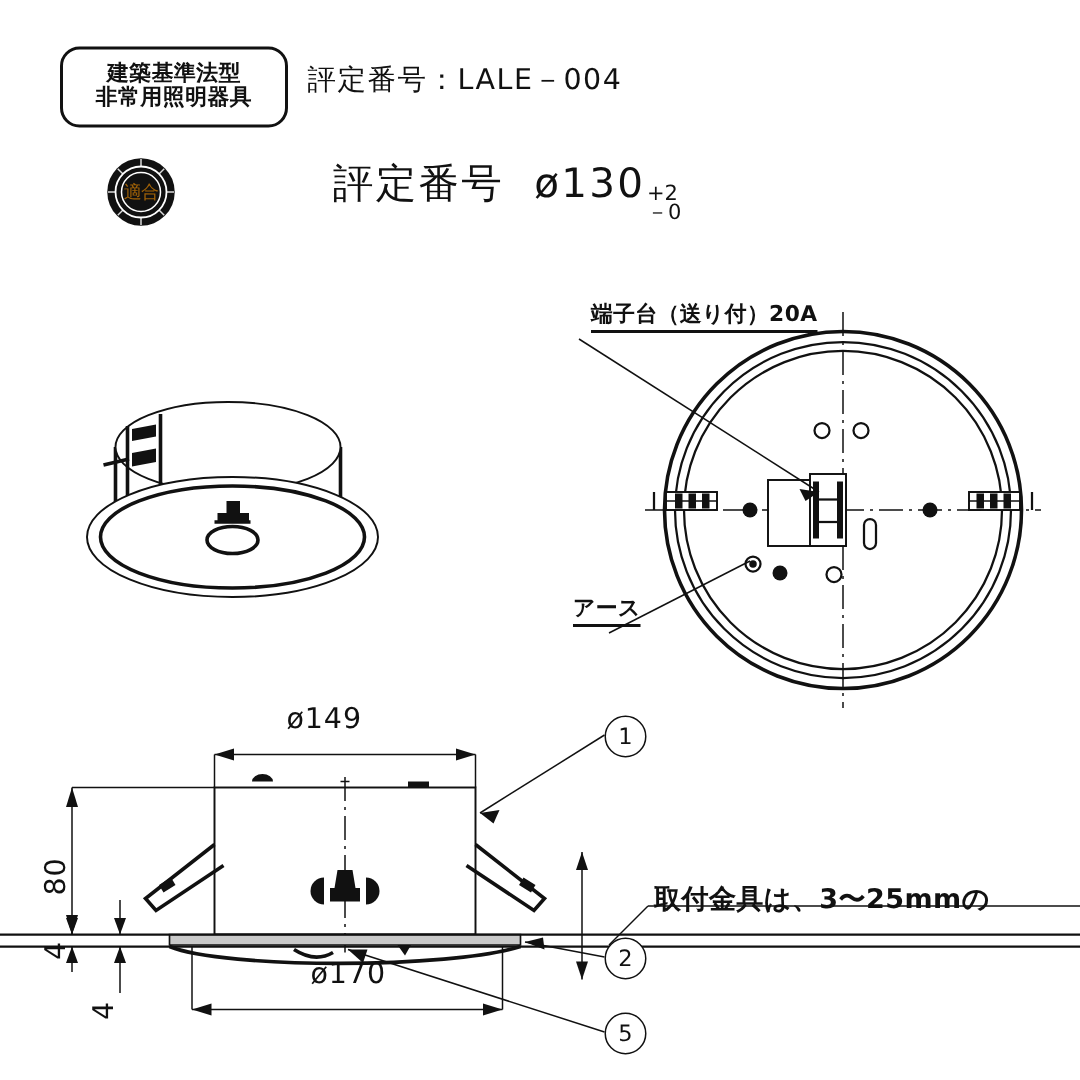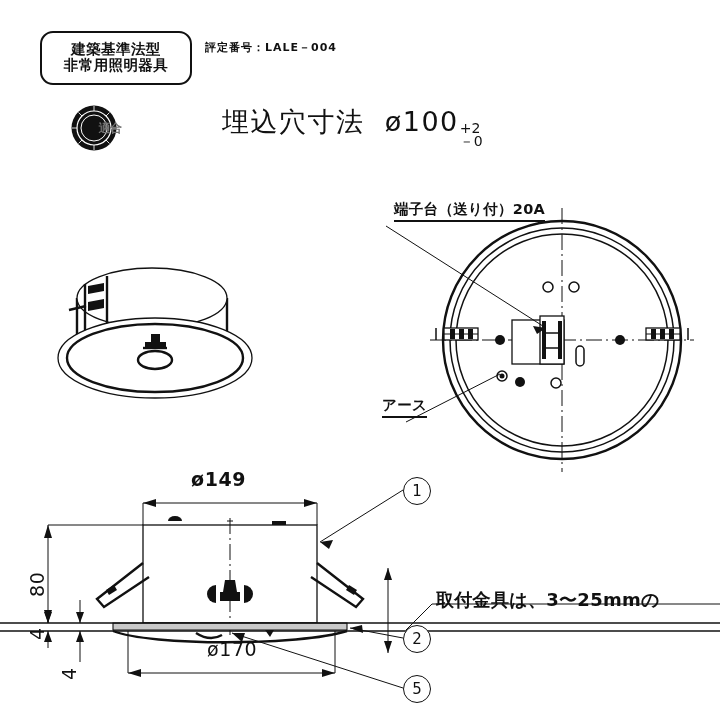--- a/index.html
+++ b/index.html
@@ -22,30 +22,30 @@
     display:flex;flex-direction:column;
     align-items:center;justify-content:center;
     line-height:1.08;
   }
   #cert-box .ln{
     font-size:14.5px;font-weight:700;letter-spacing:0.4px;
     white-space:nowrap;
   }
   #eval-no{
     left:205px;top:40px;
-    font-size:11px;font-weight:700;letter-spacing:1.0px;
+    font-size:19px;font-weight:400;letter-spacing:1.0px;
     white-space:nowrap;
   }
 
   
   #seal{left:70px;top:104px;width:48px;height:48px;}
   #seal-txt{
-    position:absolute;left:16px;top:0;width:48px;height:48px;
+    position:absolute;left:0;top:0;width:48px;height:48px;
     display:flex;align-items:center;justify-content:center;
-    font-size:12px;font-weight:700;color:#737373;letter-spacing:-0.5px;
+    font-size:12px;font-weight:400;color:#a16207;letter-spacing:-0.5px;
   }
 
   #hole-dim{
     left:222px;top:104px;
     font-size:27px;letter-spacing:1.5px;white-space:nowrap;
     font-weight:400;
   }
   #hole-dim .tol{
     display:inline-flex;flex-direction:column;
     font-size:14px;line-height:0.95;
@@ -104,21 +104,21 @@
         <line x1="8.5" y1="8.5" x2="12" y2="12"></line>
         <line x1="36" y1="36" x2="39.5" y2="39.5"></line>
         <line x1="39.5" y1="8.5" x2="36" y2="12"></line>
         <line x1="12" y1="36" x2="8.5" y2="39.5"></line>
       </g>
     </svg>
     <div id="seal-txt">適合</div>
   </div>
 
   <div class="abs" id="hole-dim">
-    <span>埋込穴寸法</span><span>&nbsp;&nbsp;</span><span>ø</span><span>100</span><span class="tol">
+    <span>評定番号</span><span>&nbsp;&nbsp;</span><span>ø</span><span>130</span><span class="tol">
         <span>+2</span>
         <span>－0</span>
       </span>
   </div>
 
   <div class="abs" style="left:55px;top:240px;width:230px;height:160px;">
     <svg width="230" height="160" viewBox="0 0 230 160">
 
       <path class="stk-b" d="M22,58 L22,100 C22,118 62,130 100,130 C138,130 172,118 172,100 L172,58"></path>
       <ellipse class="fillw" cx="97" cy="58" rx="75" ry="30" stroke-width="2.4"></ellipse>
@@ -259,21 +259,21 @@
 
       <line class="stk-t" x1="388" y1="98" x2="388" y2="183"></line>
       <path class="fillk" d="M388,98 l-4,12 l8,0 z"></path>
       <path class="fillk" d="M388,183 l-4,-12 l8,0 z"></path>
 
       <line class="stk-t" x1="406" y1="160" x2="432" y2="134"></line>
       <path class="fillk" d="M406,160 l12,-3 l1,8 z"></path>
       <line class="stk-t" x1="432" y1="134" x2="720" y2="134"></line>
     </svg>
 
-    <div class="abs dimtxt" style="left:191px;top:-2px;font-weight:bold;">ø149</div>
+    <div class="abs dimtxt" style="left:191px;top:-2px;">ø149</div>
     <div class="abs dimtxt" style="left:183px;top:168px;margin-left:24px;">ø170</div>
     <div class="abs dimtxt rot" style="left:26px;top:127px;">80</div>
     <div class="abs dimtxt rot" style="left:26px;top:170px;">4</div>
     <div class="abs dimtxt rot" style="left:58px;top:210px;">4</div>
 
     <div class="abs note" style="left:436px;top:118px;">
       <div>取付金具は、3〜25mmの</div>
     </div>
 
     <div class="abs balloon" style="left:403px;top:7px;">1</div>

